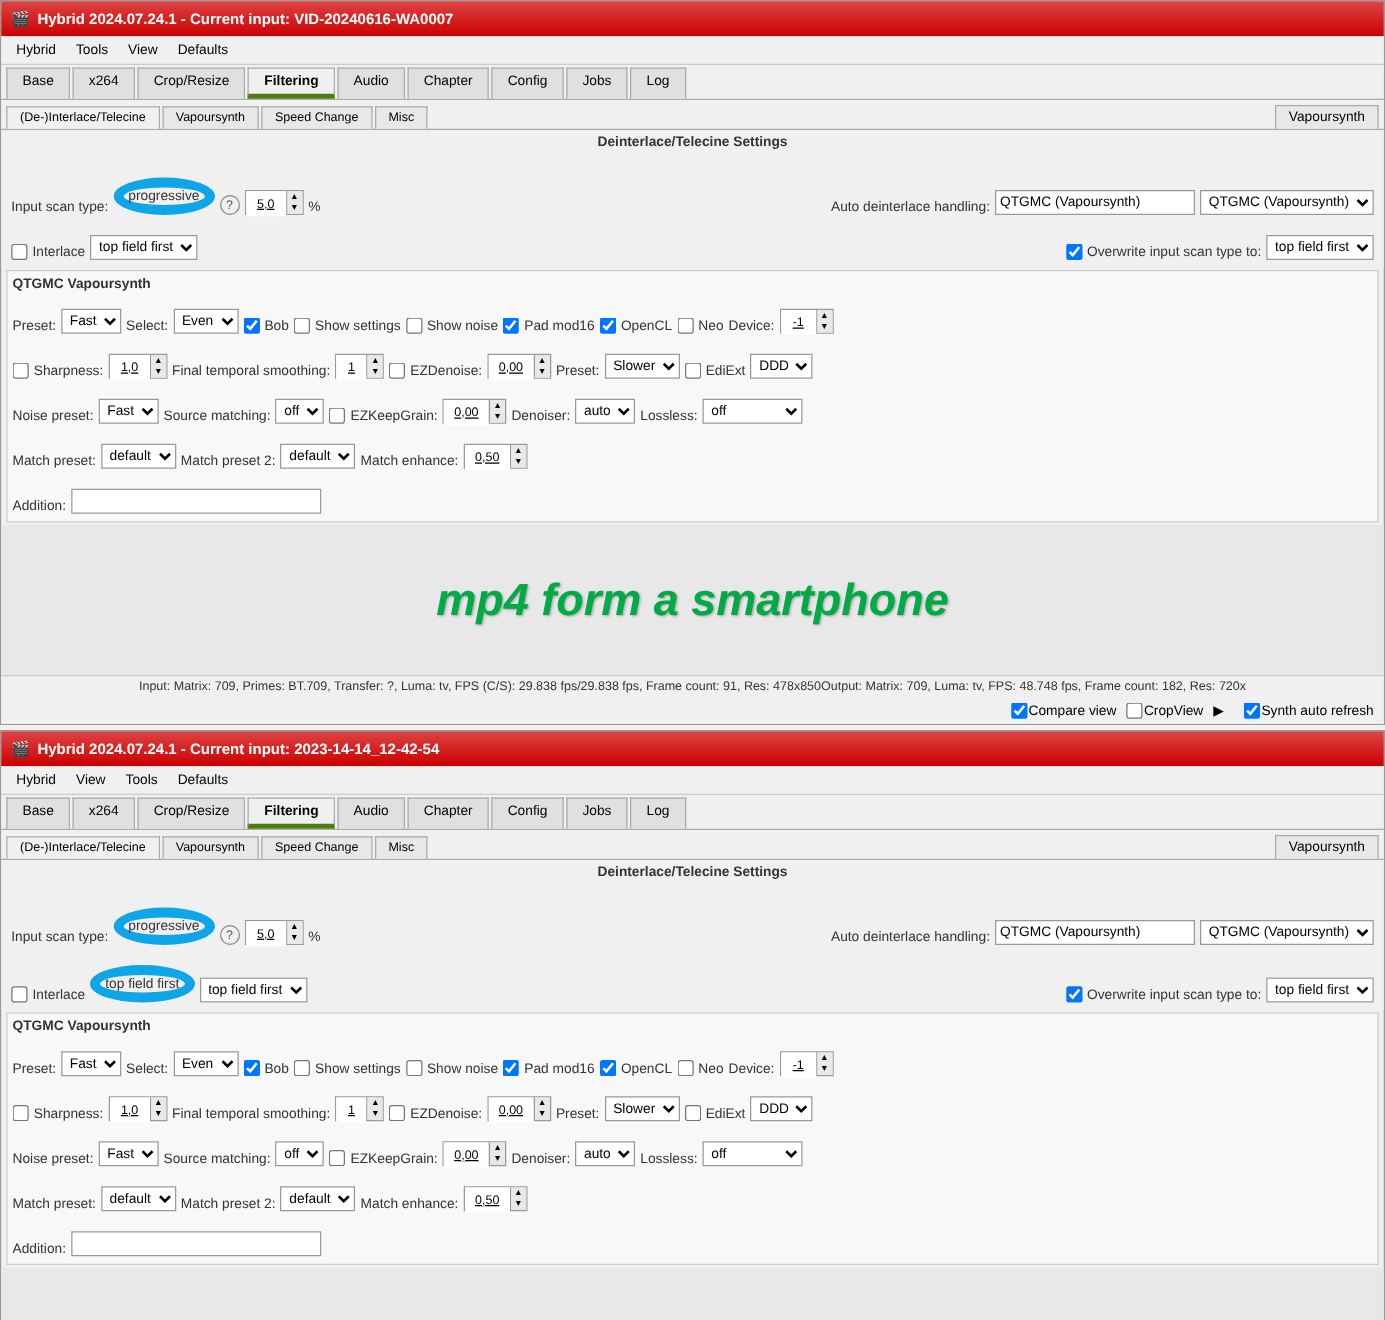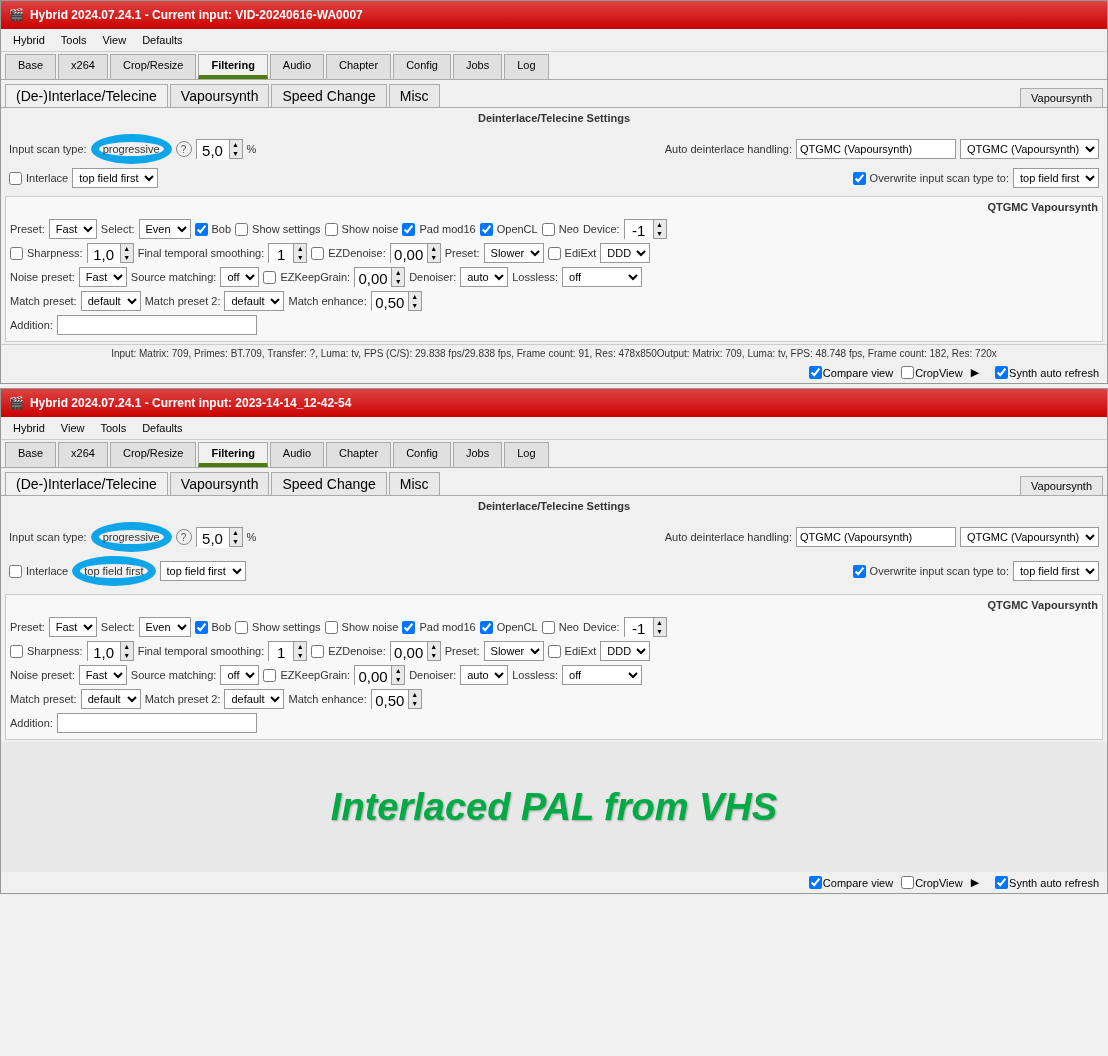--- a/index.html
+++ b/index.html
@@ -59,21 +59,21 @@
       padding: 4px 4px 0;
       border-bottom: 1px solid #aaa;
       align-items: flex-end;
     }
     .sub-tab {
       padding: 3px 10px;
       border: 1px solid #aaa;
       border-bottom: none;
       background: #e8e8e8;
       cursor: pointer;
-      font-size: 14px;
+      font-size: 10px;
       margin-right: 2px;
     }
     .sub-tab.active { background: #f0f0f0; }
     .sub-tab-right {
       margin-left: auto;
       padding: 3px 10px;
       border: 1px solid #aaa;
       border-bottom: none;
       background: #e8e8e8;
       cursor: pointer;
@@ -89,24 +89,25 @@
       background: #f0f0f0;
     }
     
     .settings-panel {
       background: #f0f0f0;
       padding: 4px 8px;
     }
     
     .row {
       display: flex;
-      align-items: center;
+      align-items: flex-end;
       gap: 4px;
       padding: 2px 0;
       flex-wrap: wrap;
+      margin-top: 12px;
     }
     
     .label { font-size: 11px; color: #333; white-space: nowrap; }
     
     input[type="text"], select {
       font-size: 11px;
       border: 1px solid #999;
       padding: 1px 3px;
       background: white;
       height: 20px;
@@ -116,23 +117,24 @@
     
     .spinbox {
       display: inline-flex;
       border: 1px solid #999;
       background: white;
       height: 20px;
     }
     .spinbox input {
       border: none;
       width: 32px;
-      font-size: 15px;
+      font-size: 10px;
       text-align: center;
       padding: 0 2px;
+      text-decoration: underline;
     }
     .spinbox-btns {
       display: flex;
       flex-direction: column;
       border-left: 1px solid #999;
     }
     .spinbox-btn {
       font-size: 7px;
       width: 12px;
       height: 10px;
@@ -206,21 +208,21 @@
     }
     
     .qtgmc-section {
       border: 1px solid #ccc;
       background: #f8f8f8;
       margin: 2px 4px;
       padding: 4px;
     }
     
     .qtgmc-title {
-      text-align: right;
+      text-align: left;
       font-size: 11px;
       font-weight: bold;
       margin-bottom: 4px;
       color: #333;
     }
     
     .window-container {
       position: relative;
       margin-bottom: 4px;
     }
@@ -433,20 +435,23 @@
           </div>
         </div>
       </div>
 
       <div class="row">
         <span class="label">Addition:</span>
         <input type="text" style="width: 200px;">
       </div>
     </div>
 
+    <div class="preview-area">
+      <span class="preview-text-top">mp4 form a smartphone</span>
+    </div>
 
     <div class="status-bar">
       <span>Input: Matrix: 709, Primes: BT.709, Transfer: ?, Luma: tv, FPS (C/S): 29.838 fps/29.838 fps, Frame count: 91, Res: 478x850</span>
       <span>Output: Matrix: 709, Luma: tv, FPS: 48.748 fps, Frame count: 182, Res: 720x</span>
     </div>
 
     <div class="bottom-bar">
       <label class="checkbox-label">
         <input type="checkbox" checked="" style="">
         <span>Compare view</span>

